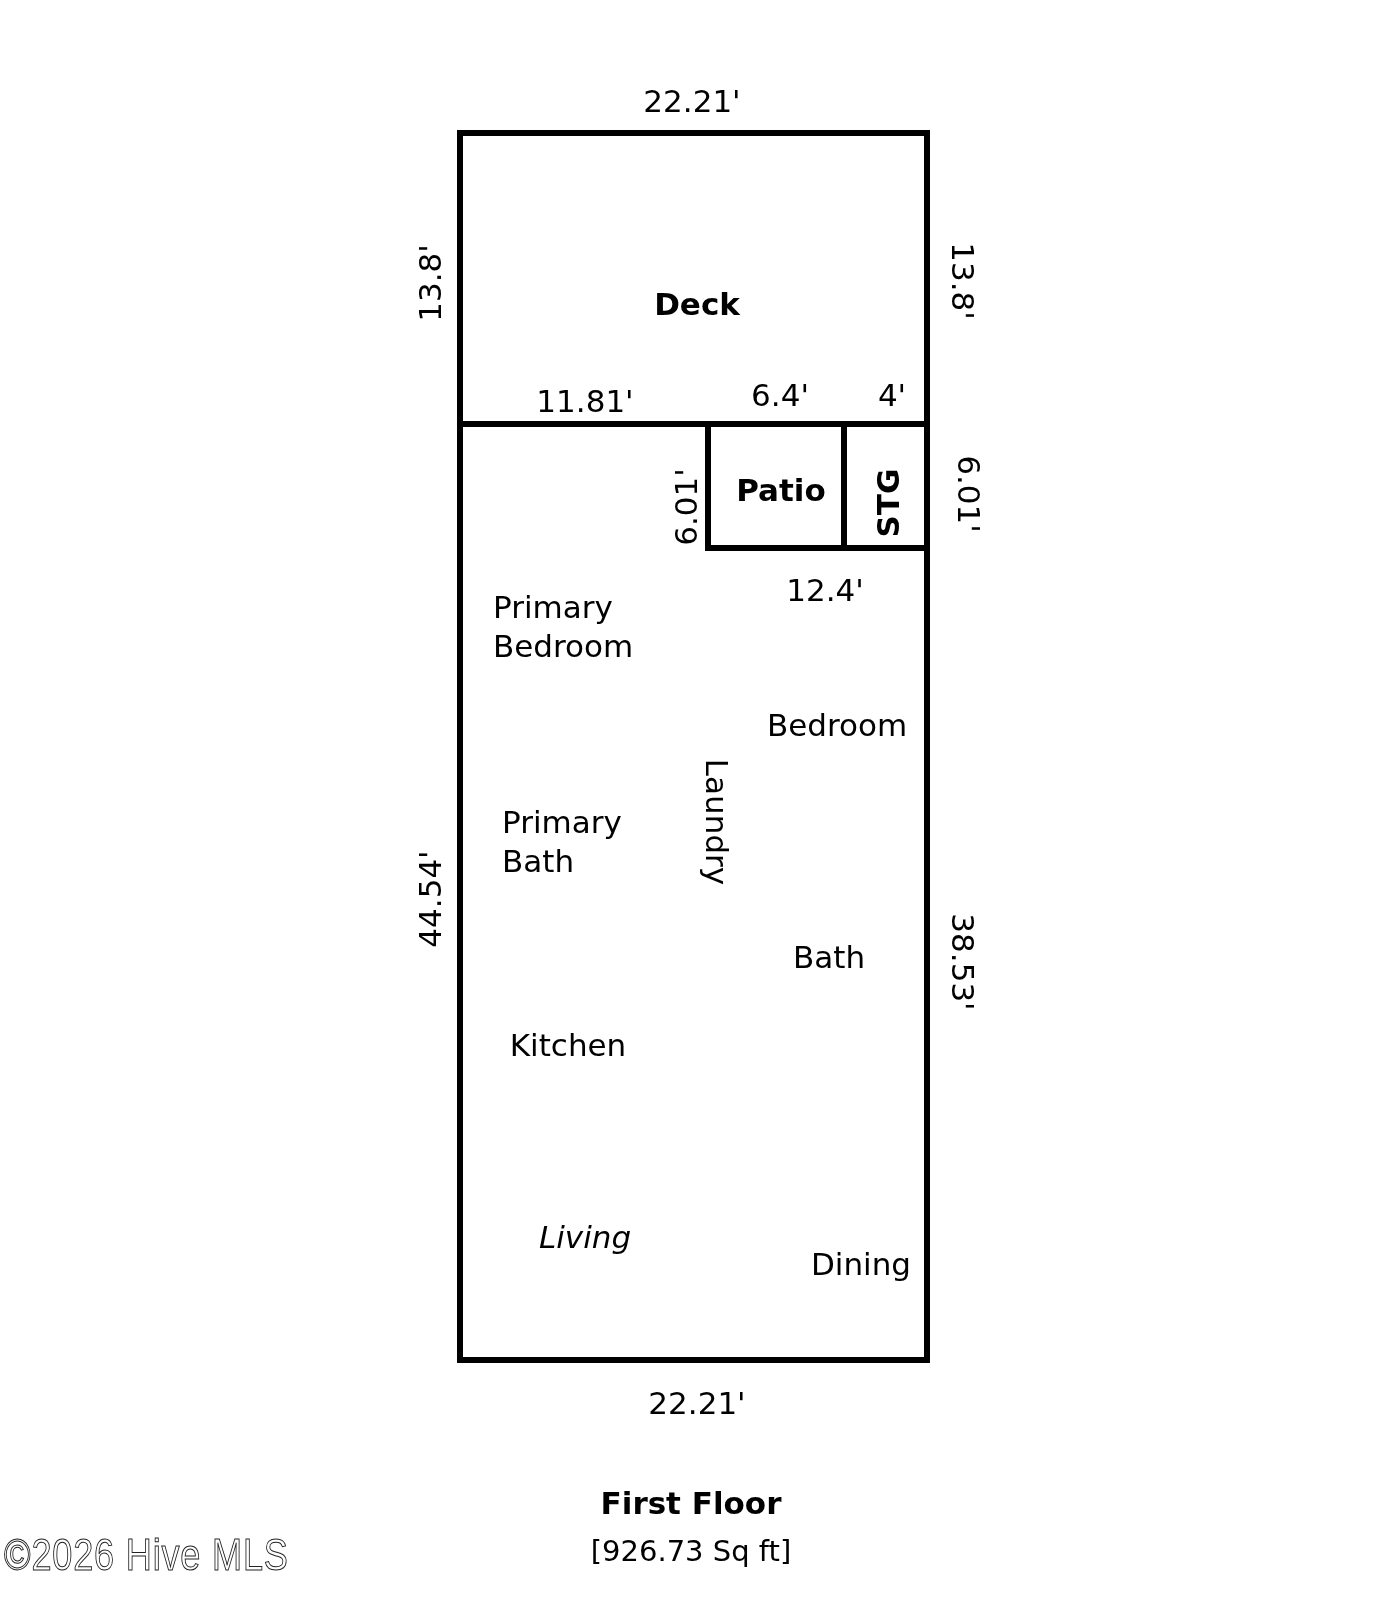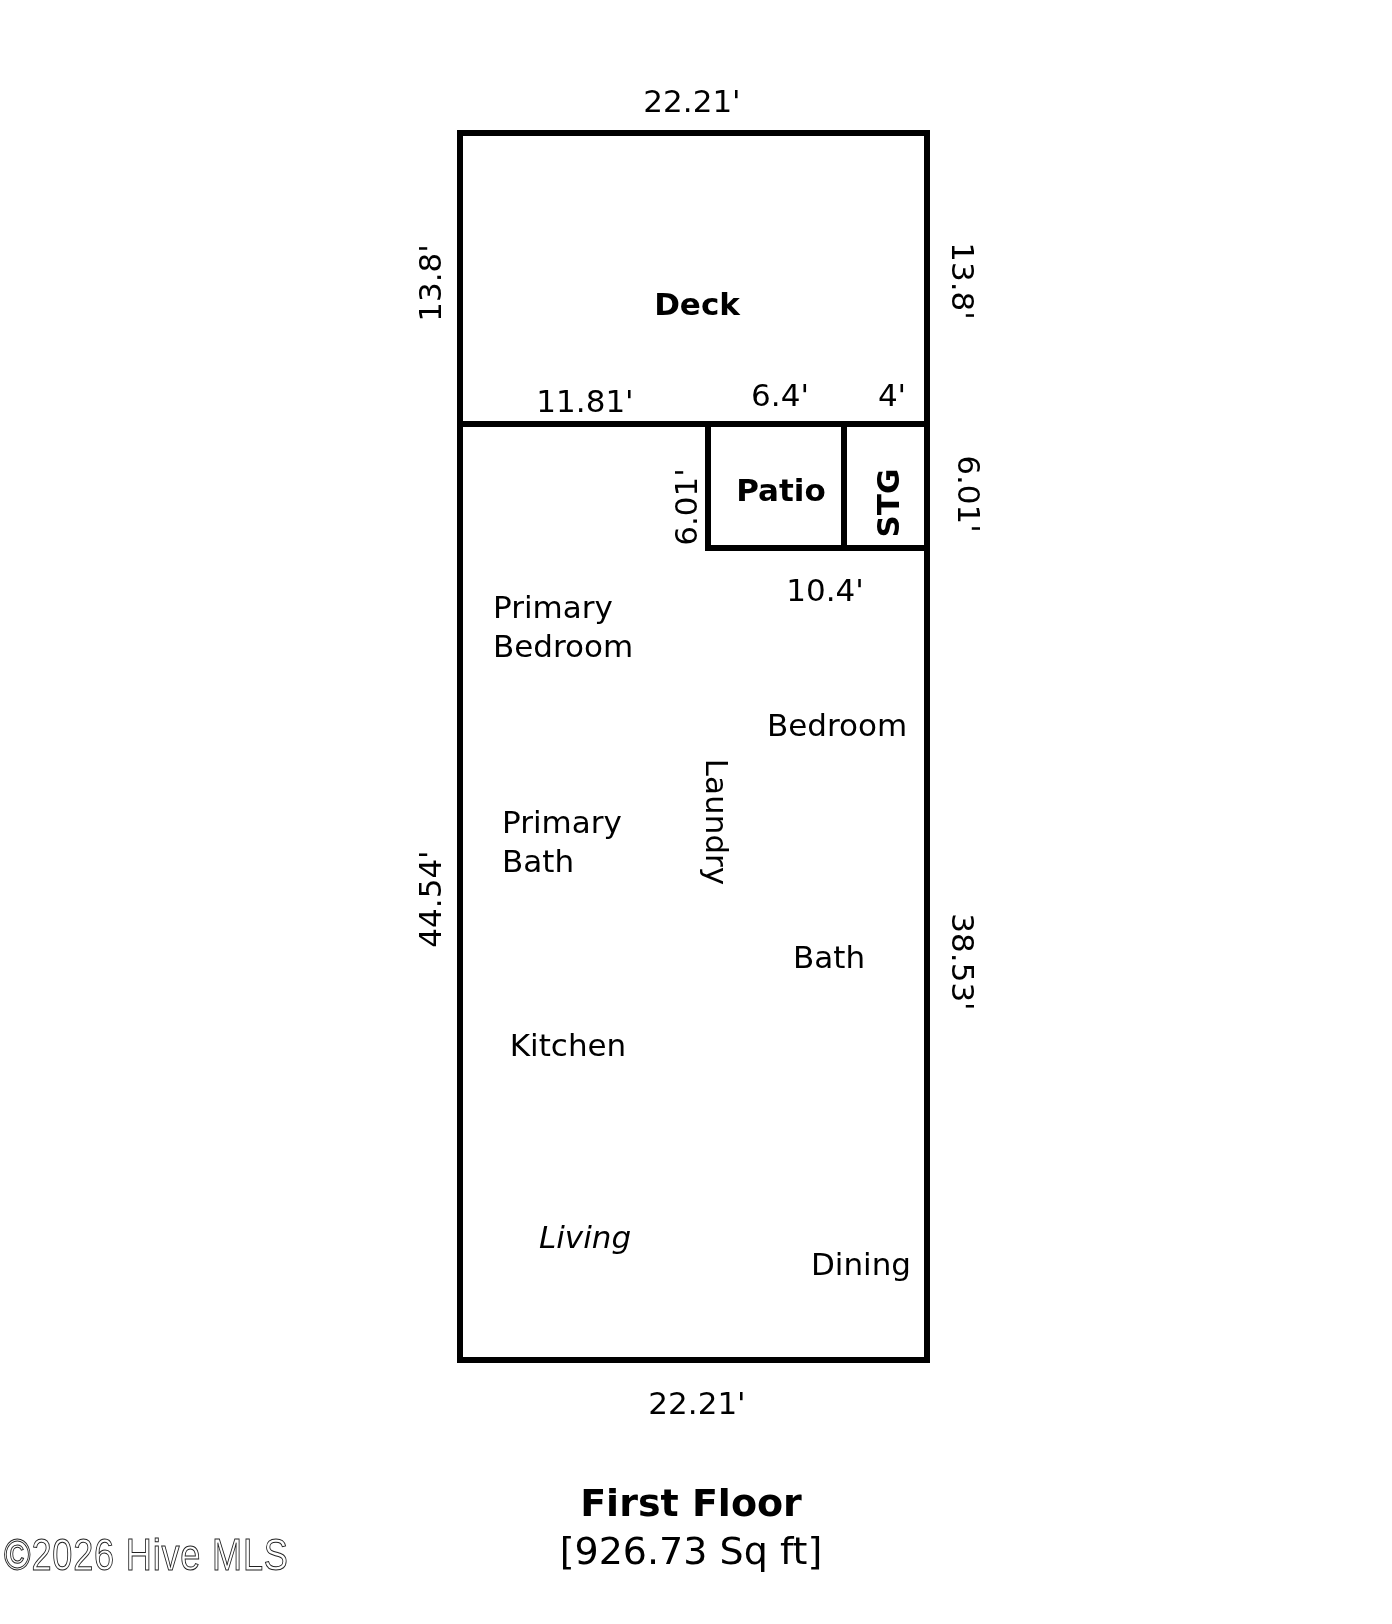--- a/index.html
+++ b/index.html
@@ -35,21 +35,21 @@
   <div class="wall" style="left:705px;top:545px;width:225px;height:6px;"></div>
 
   <div class="lbl dim center" style="left:692px;top:101px;">22.21'</div>
   <div class="lbl dim rot-ccw" style="left:430px;top:283px;">13.8'</div>
   <div class="lbl dim rot-cw" style="left:962px;top:281px;">13.8'</div>
   <div class="lbl dim center" style="left:585px;top:401px;">11.81'</div>
   <div class="lbl dim center" style="left:780px;top:395px;text-align:right;">6.4'</div>
   <div class="lbl dim center" style="left:892px;top:395px;">4'</div>
   <div class="lbl dim rot-ccw" style="left:686px;top:507px;">6.01'</div>
   <div class="lbl dim rot-cw" style="left:968px;top:494px;">6.01'</div>
-  <div class="lbl dim center" style="left:825px;top:590px;">10.4'</div>
+  <div class="lbl dim center" style="left:825px;top:590px;">12.4'</div>
   <div class="lbl dim rot-ccw" style="left:430px;top:899px;">44.54'</div>
   <div class="lbl dim rot-cw" style="left:962px;top:962px;">38.53'</div>
   <div class="lbl dim center" style="left:697px;top:1403px;">22.21'</div>
 
   <div class="lbl room bold center" style="left:697px;top:280px;margin-top:24px;">Deck</div>
   <div class="lbl room bold center" style="left:781px;top:490px;">Patio</div>
   <div class="lbl room bold rot-ccw" style="left:888px;top:503px;">STG</div>
 
   <div class="lbl room stack" style="left:493px;top:588px;">
     <div>Primary</div>
@@ -59,17 +59,17 @@
   <div class="lbl room stack" style="left:502px;top:803px;">
     <div>Primary</div>
     <div>Bath</div>
   </div>
   <div class="lbl room rot-cw" style="left:716px;top:822px;">Laundry</div>
   <div class="lbl room center" style="left:829px;top:957px;">Bath</div>
   <div class="lbl room center" style="left:568px;top:1045px;">Kitchen</div>
   <div class="lbl room center" style="left:818px;top:1264px;margin-left:43px;">Dining</div>
   <div class="lbl room center" style="left:585px;top:1237px;font-style:italic;">Living</div>
 
-  <div class="lbl bold center" style="left:691px;top:1503px;font-size:38px;">First Floor</div>
-  <div class="lbl center" style="left:691px;top:1551px;font-size:38px;">[926.73 Sq ft]</div>
+  <div class="lbl bold center" style="left:691px;top:1503px;font-size:31px;">First Floor</div>
+  <div class="lbl center" style="left:691px;top:1551px;font-size:29px;">[926.73 Sq ft]</div>
 </div>
 
 <div class="watermark">©2026 Hive MLS</div>
 
 </body></html>

